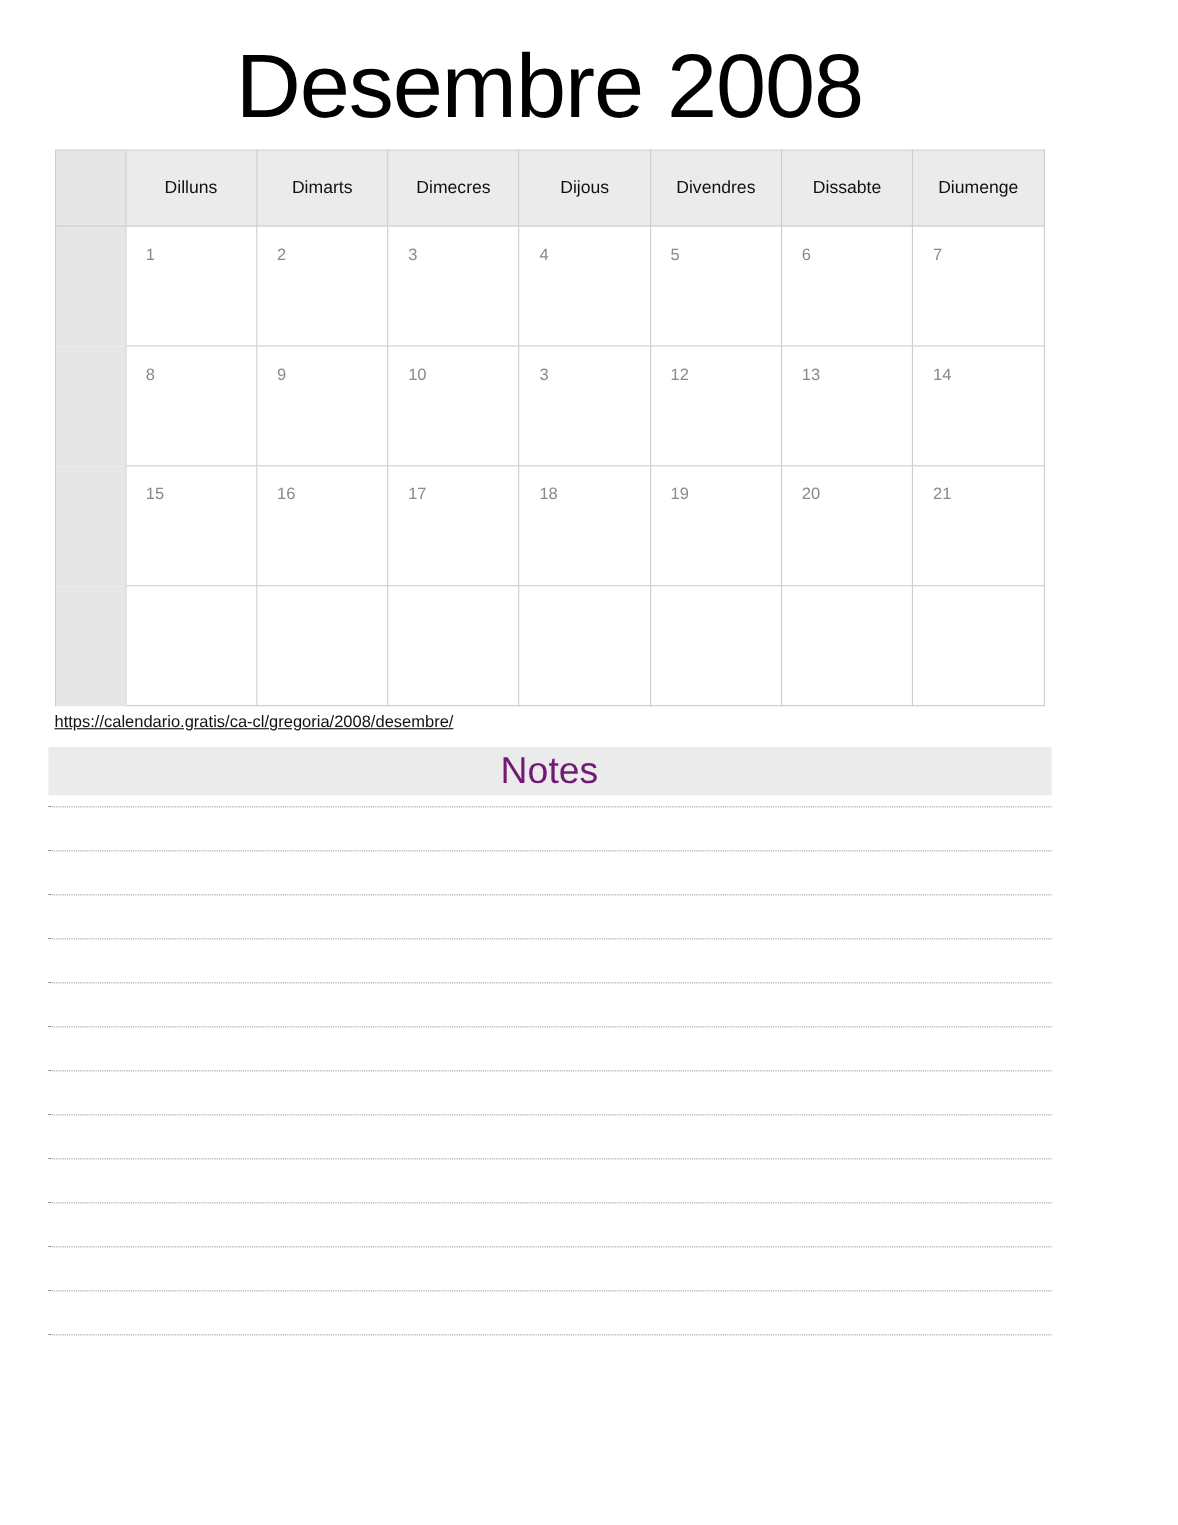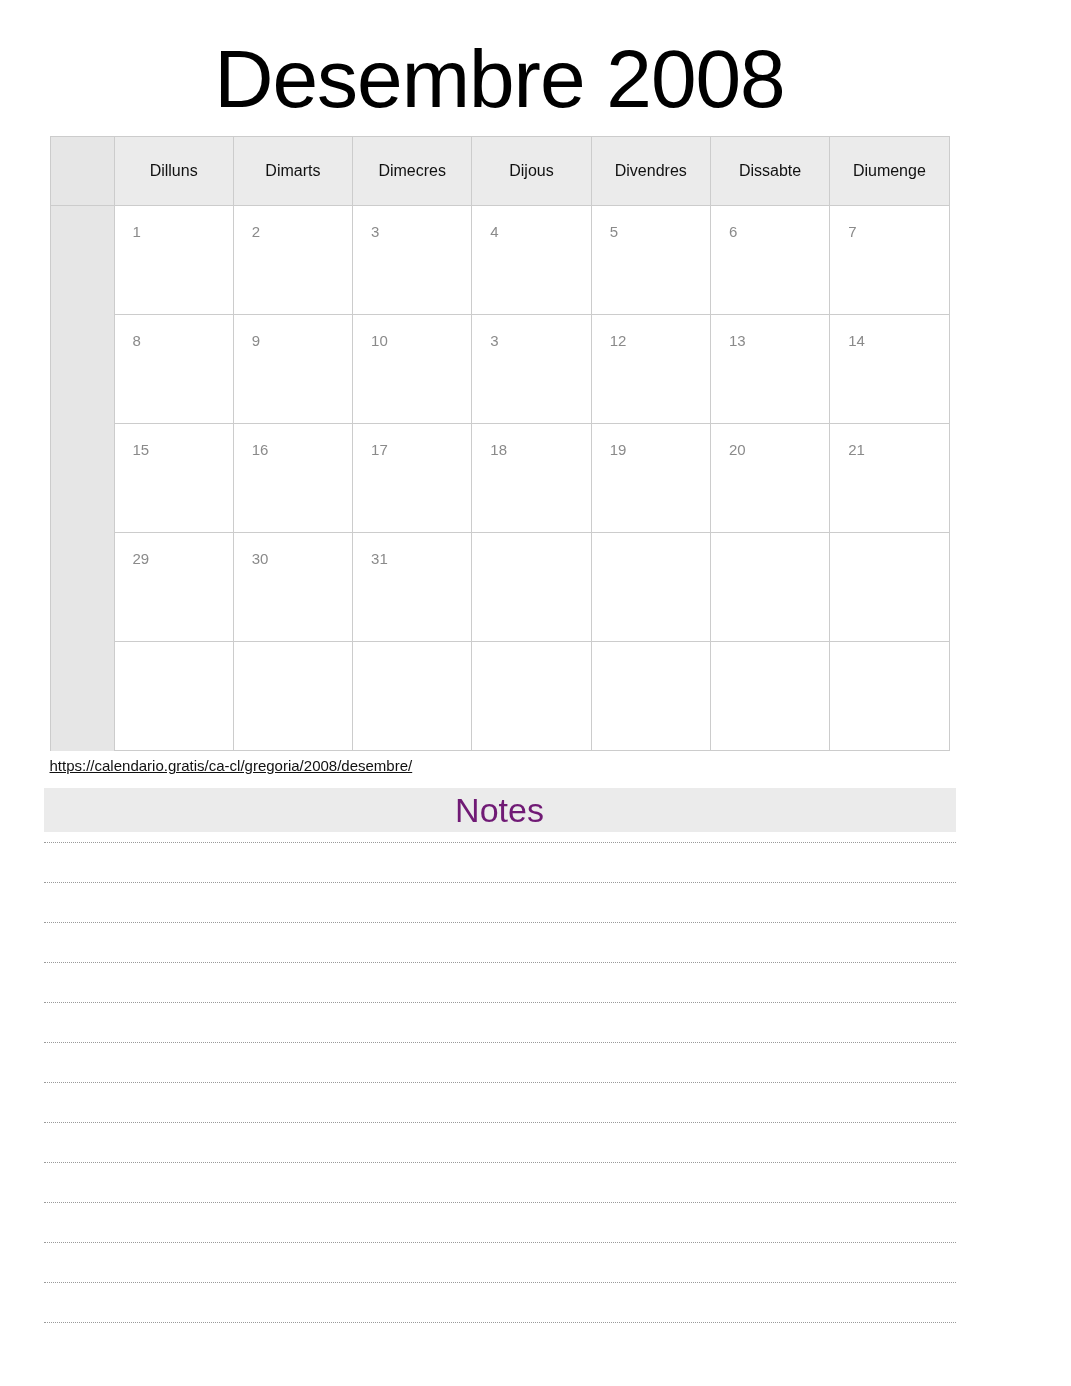--- a/index.html
+++ b/index.html
@@ -217,44 +217,20 @@
           <td class="day">
               <span class="num">20</span>
             </td>
           <td class="day">
               <span class="num">21</span>
             </td>
         </tr>
         <tr>
           <td class="gutter-cell"></td>
           <td class="day">
-              <span class="num">29</span>
-            </td>
-          <td class="day">
-              <span class="num">30</span>
-            </td>
-          <td class="day">
-              <span class="num">31</span>
-            </td>
-          <td class="day">
-              <span class="num"></span>
-            </td>
-          <td class="day">
-              <span class="num"></span>
-            </td>
-          <td class="day">
-              <span class="num"></span>
-            </td>
-          <td class="day">
-              <span class="num"></span>
-            </td>
-        </tr>
-        <tr>
-          <td class="gutter-cell"></td>
-          <td class="day">
               <span class="num"></span>
             </td>
           <td class="day">
               <span class="num"></span>
             </td>
           <td class="day">
               <span class="num"></span>
             </td>
           <td class="day">
               <span class="num"></span>

